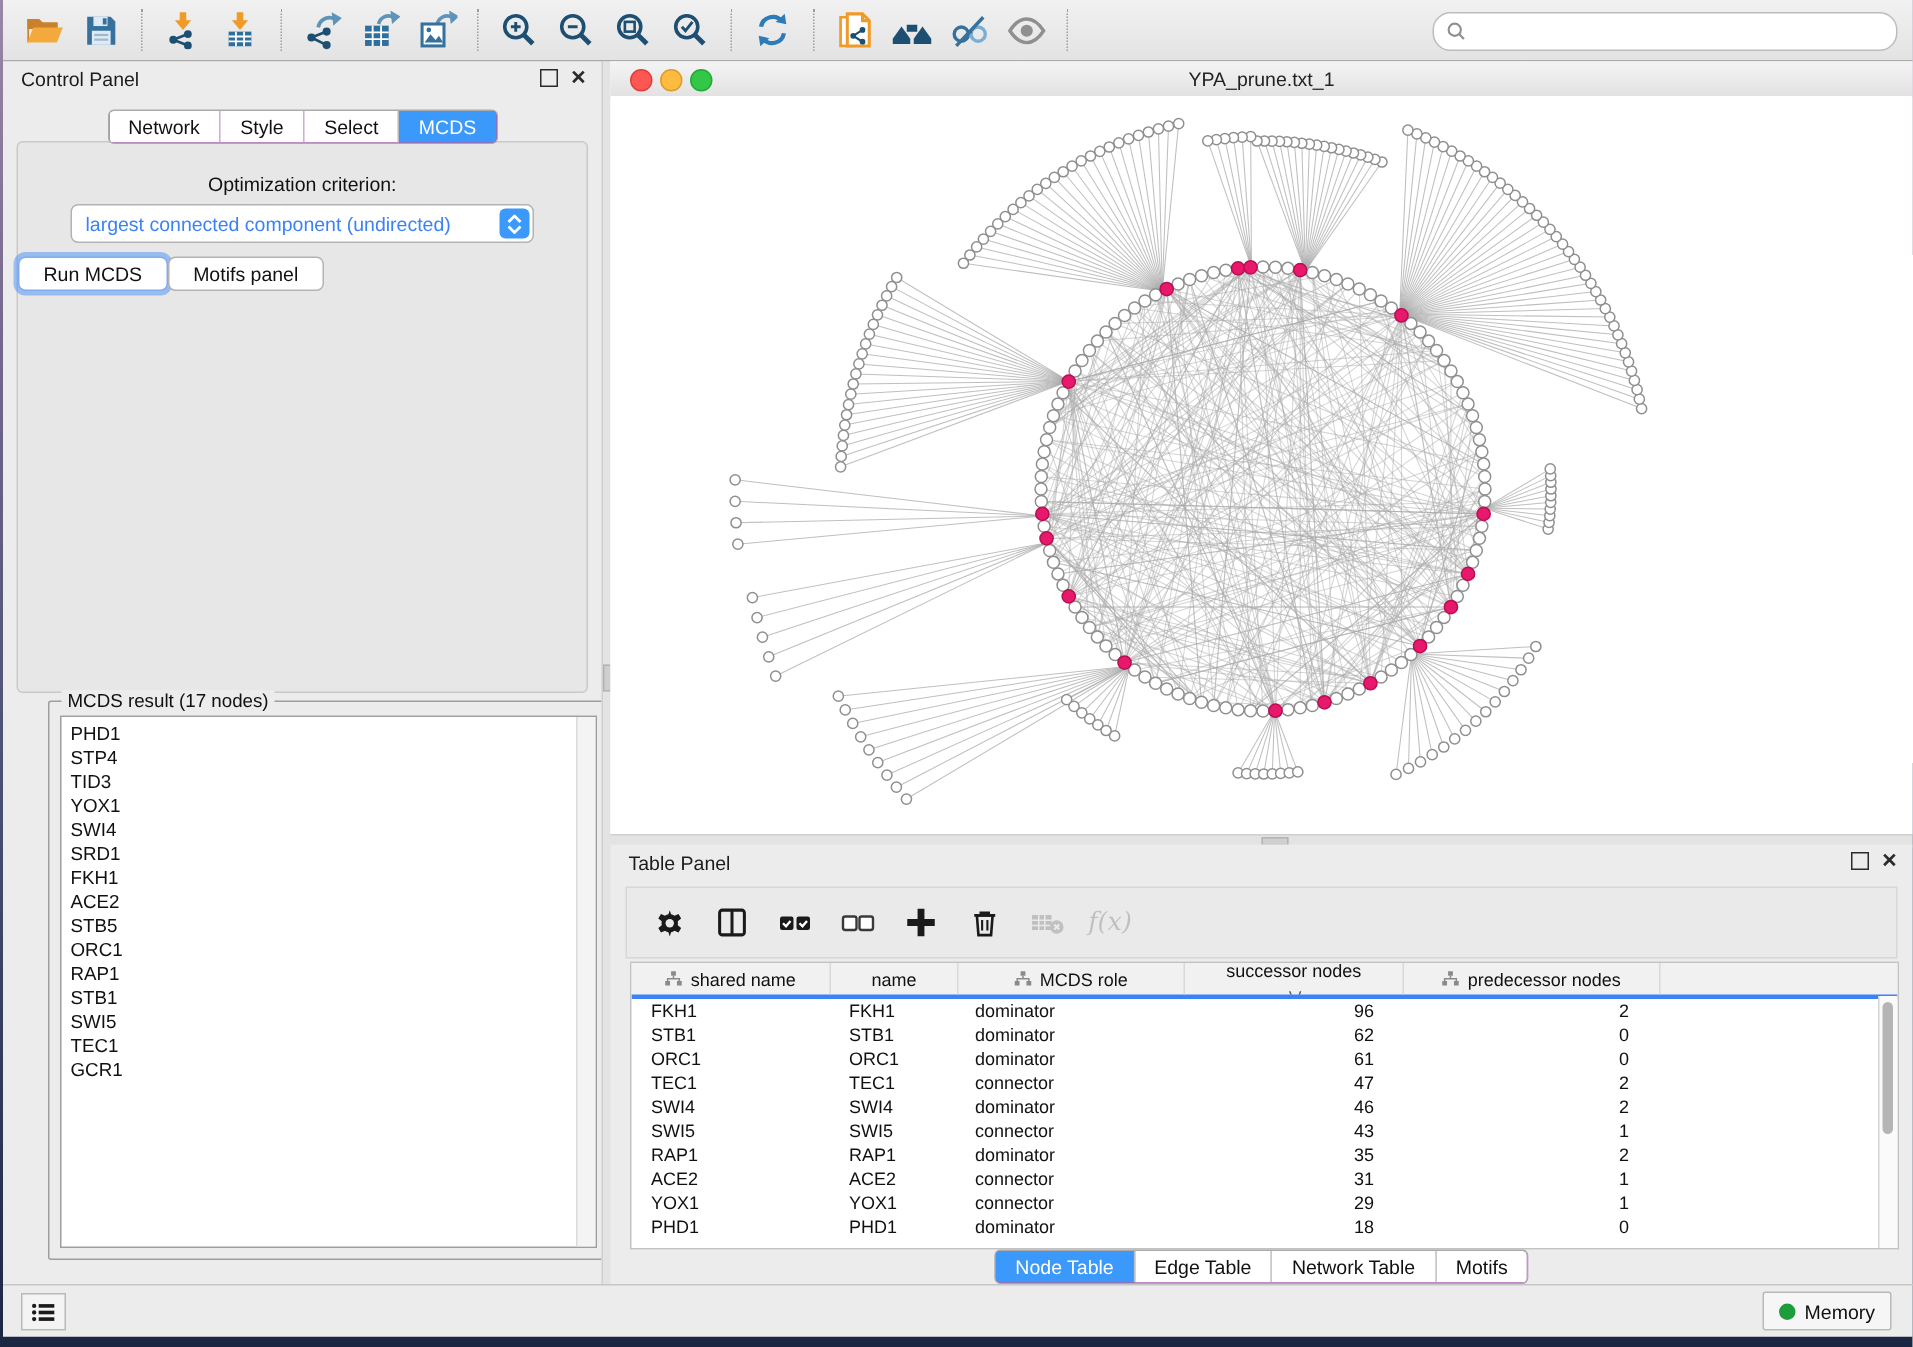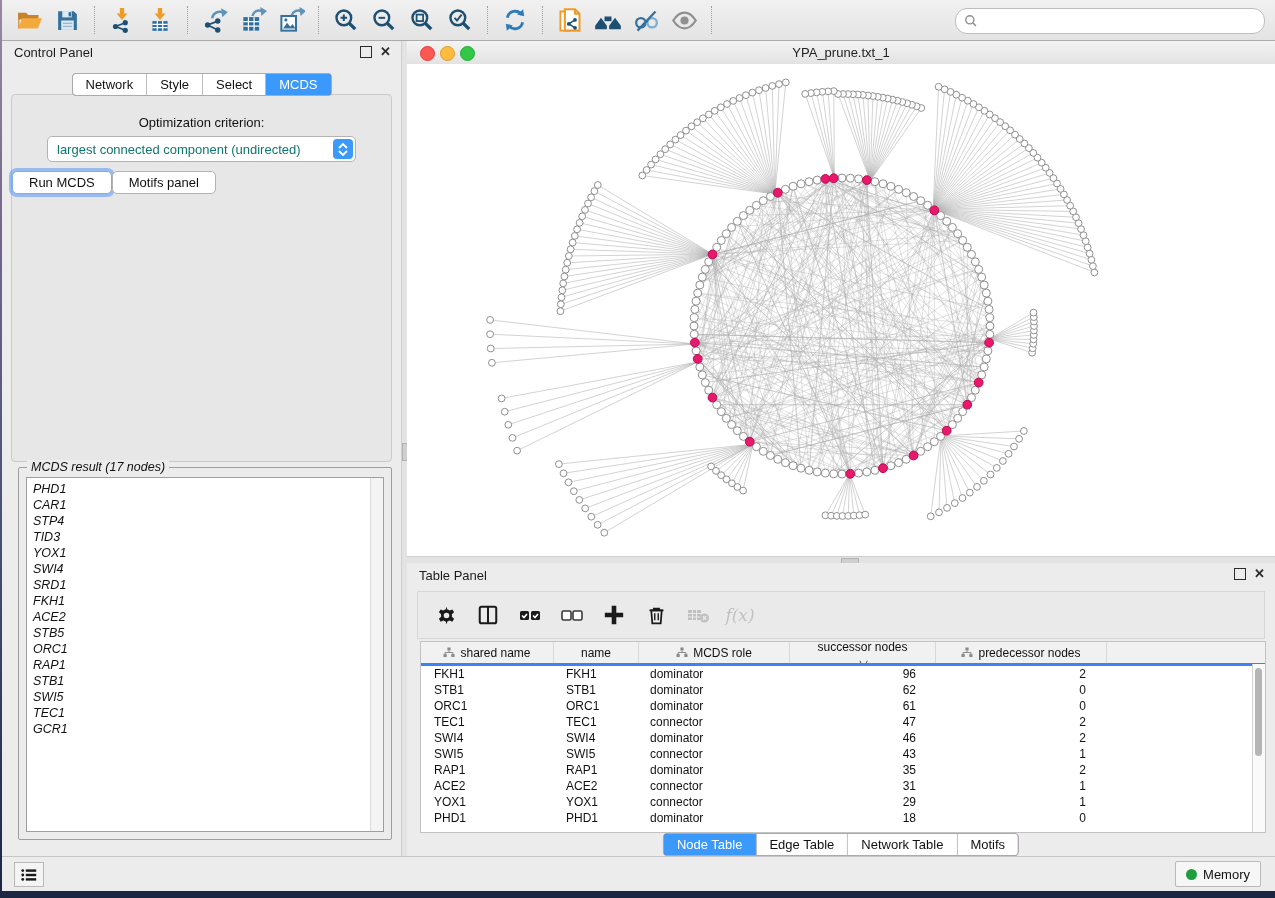--- a/index.html
+++ b/index.html
@@ -29,30 +29,30 @@
   .panel-ctrls .x{font-size:13px;font-weight:bold;line-height:10px;}
   .seg-bar{display:flex;border:1px solid #ababab;border-radius:4px;overflow:hidden;background:#a21caf;}
   .seg{padding:3px 13px;font-size:13px;color:#111;background:#fff;border-right:1px solid #bcbcbc;cursor:pointer;white-space:nowrap;}
   .seg:last-child{border-right:none;}
   .seg.sel{background:#3b99fc;color:#fff;}
   .cp-tabs{position:absolute;top:32px;left:50%;transform:translateX(-50%);z-index:3;}
   .cp-body{position:absolute;left:9px;right:9px;top:53px;height:366px;background:#e7e7e7;
     border:1px solid #c9c9c9;border-radius:4px;}
   .opt-label{position:absolute;top:20px;width:100%;text-align:center;font-size:13px;color:#111;}
   .dropdown{position:absolute;top:41px;left:35px;right:35px;height:24px;background:#fff;
-    border:1px solid #b3b3b3;border-radius:5px;display:flex;align-items:center;font-size:13px;color:#0f766e;}
+    border:1px solid #b3b3b3;border-radius:5px;display:flex;align-items:center;font-size:13px;color:#3b82f6;}
   .dropdown .dd-text{flex:1;padding-left:9px;white-space:nowrap;overflow:hidden;}
   .dd-stepper{width:20px;height:20px;margin-right:2px;background:#3b99fc;border-radius:4px;
     display:flex;flex-direction:column;align-items:center;justify-content:center;gap:1px;}
   .btn-row{position:absolute;top:76px;width:100%;display:flex;}
   .mac-btn{background:#fff;border:1px solid #b3b3b3;border-radius:5px;font-size:13px;color:#111;
     padding:3px 16px;cursor:pointer;font-family:"Liberation Sans",sans-serif;}
   .mac-btn.focused{box-shadow:0 0 0 3px rgba(72,144,247,.5);border-color:#7faef0;}
-  .result-box{position:absolute;left:16px;width:372px;top:426px;height:371px;
-    border:1px solid #9e9e9e;border-radius:2px;font-style:italic;}
+  .result-box{position:absolute;left:30px;width:372px;top:426px;height:371px;
+    border:1px solid #9e9e9e;border-radius:2px;}
   .result-legend{position:absolute;top:-8px;left:8px;background:#ececec;padding:0 4px;font-size:12.5px;color:#111;}
   .result-list{position:absolute;left:7px;right:7px;top:9px;bottom:7px;background:#fff;border:1px solid #9e9e9e;overflow:hidden;}
   .result-scroll{position:absolute;right:0;top:0;bottom:0;width:12px;background:#f4f4f4;border-left:1px solid #dcdcdc;}
   .result-items{padding:3px 0 0 6px;font-size:12.5px;color:#111;line-height:16px;}
 
   
   .vsplit{position:absolute;left:399px;top:41px;width:6px;bottom:34px;background:#e3e3e3;border-left:1px solid #cfcfcf;border-right:1px solid #cfcfcf;}
   .vsplit .handle{position:absolute;top:402px;left:0;width:4px;height:16px;background:#cfcfcf;border:1px solid #b3b3b3;}
   .hsplit{position:absolute;left:405px;top:556px;right:0;height:7px;background:#e3e3e3;border-top:1px solid #cfcfcf;border-bottom:1px solid #cfcfcf;}
   .hsplit .handle{position:absolute;left:50%;top:1px;width:16px;height:4px;background:#cfcfcf;border:1px solid #b3b3b3;}
@@ -282,21 +282,20 @@
       <div class="btn-row">
         <button class="mac-btn focused">Run MCDS</button>
         <button class="mac-btn">Motifs panel</button>
       </div>
     </div>
     <div class="result-box">
       <div class="result-legend">MCDS result (17 nodes)</div>
       <div class="result-list">
         <div class="result-items" id="result-items">
             <div>PHD1</div>
-            <div>CAR1</div>
             <div>STP4</div>
             <div>TID3</div>
             <div>YOX1</div>
             <div>SWI4</div>
             <div>SRD1</div>
             <div>FKH1</div>
             <div>ACE2</div>
             <div>STB5</div>
             <div>ORC1</div>
             <div>RAP1</div>

